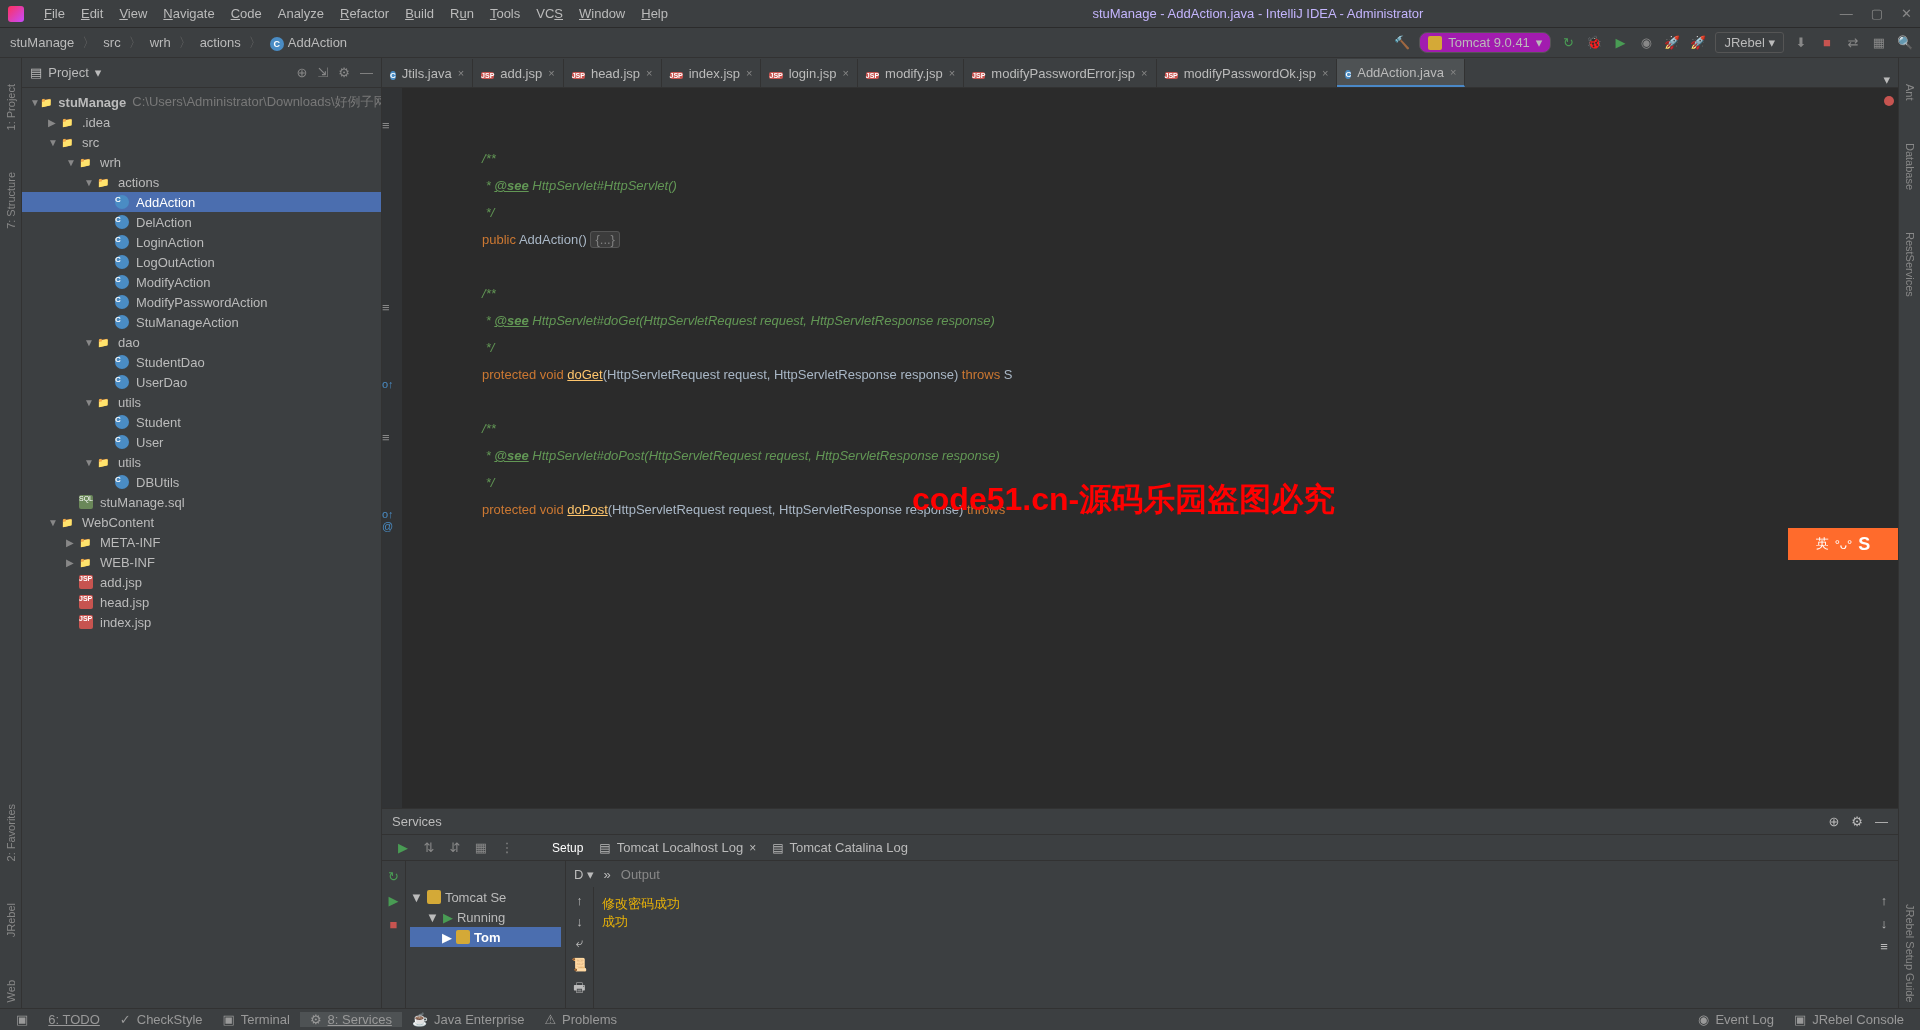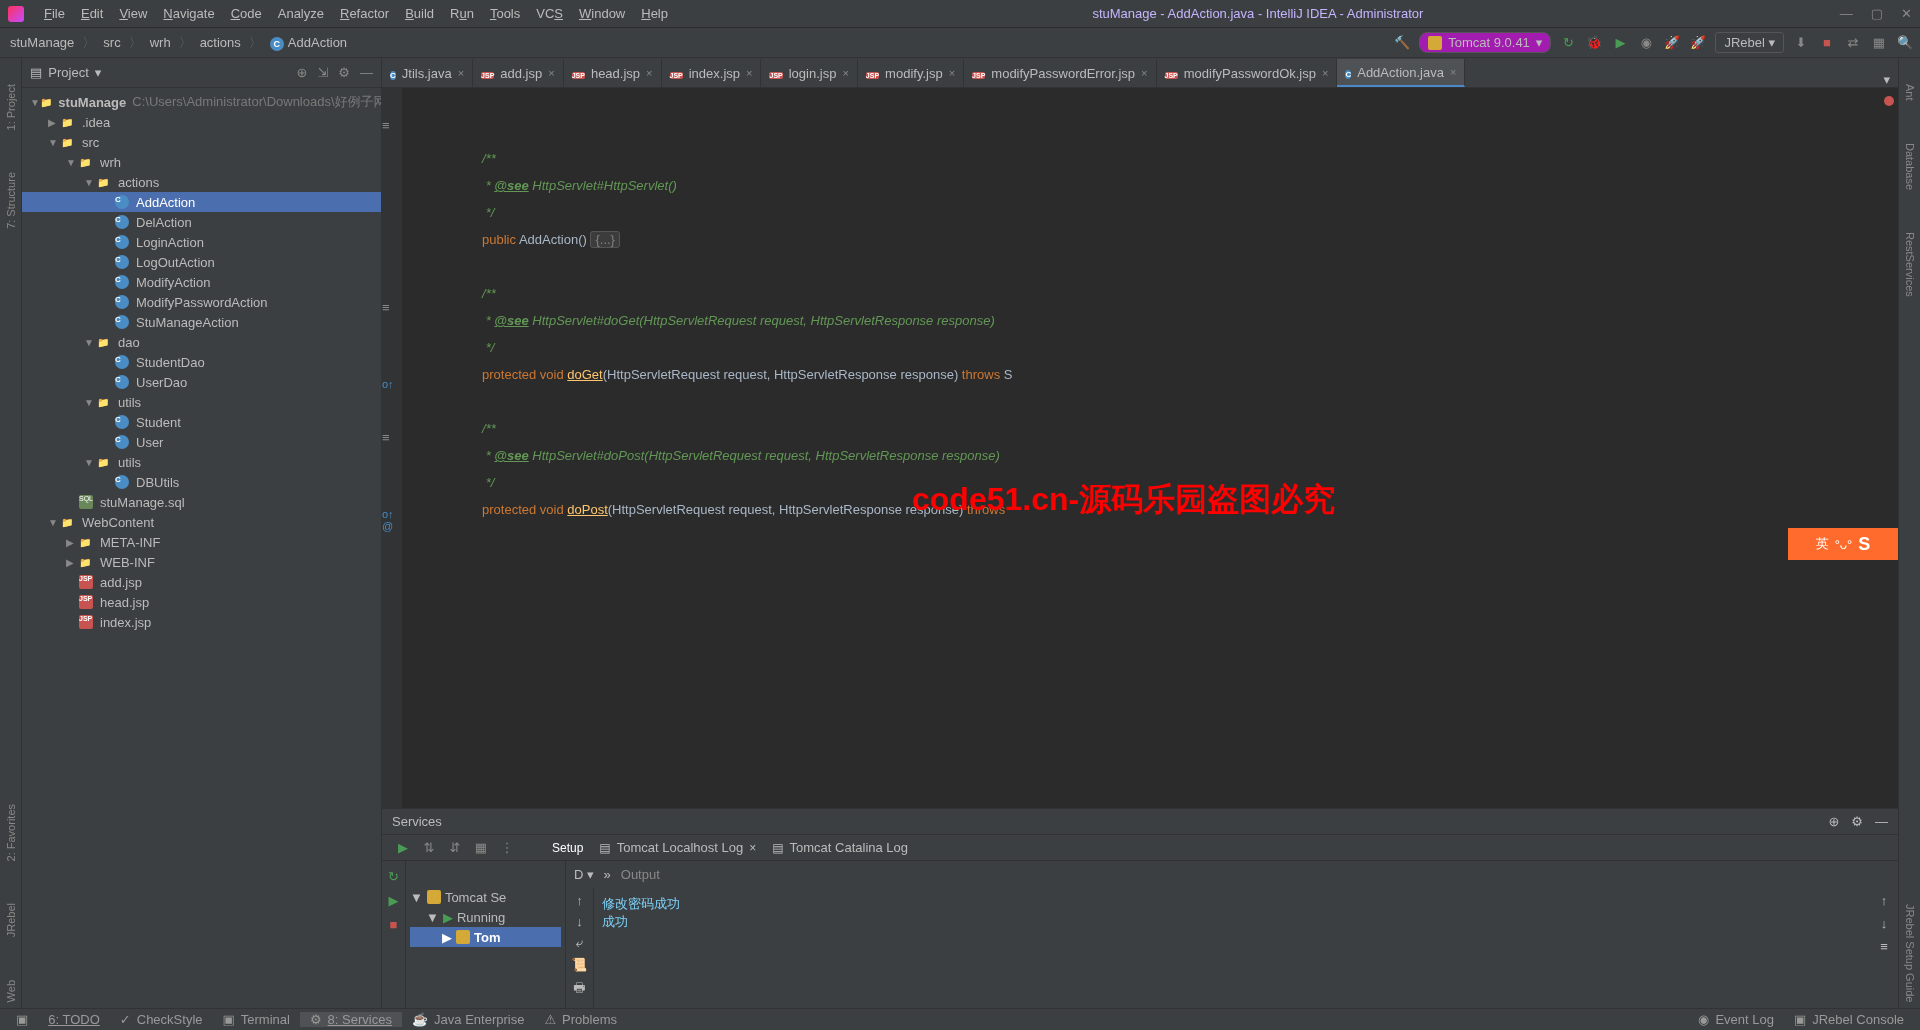--- a/index.html
+++ b/index.html
@@ -65,21 +65,21 @@
 .svc-tree{width:160px;border-right:1px solid #323232;padding:26px 4px 4px}
 .svc-tree-row{display:flex;align-items:center;height:20px;font-size:12px;gap:4px}
 .svc-tree-row.sel{background:#4b6eaf;color:#fff}
 .svc-tabs{height:26px;display:flex;align-items:center;gap:16px;padding:0 12px;border-bottom:1px solid #323232}
 .svc-tab{color:#bbb;font-size:12px;cursor:pointer;display:flex;align-items:center;gap:6px}
 .svc-tab.active{color:#fff}
 .svc-output-wrap{flex:1;display:flex;flex-direction:column}
 .svc-subtabs{display:flex;align-items:center;padding:4px 8px;gap:10px;height:26px}
 .svc-output{flex:1;display:flex}
 .svc-out-toolbar{width:28px;display:flex;flex-direction:column;align-items:center;gap:6px;padding:6px 0;border-right:1px solid #323232}
-.svc-out-text{flex:1;padding:8px;font-family:Consolas,monospace;font-size:14px;color:#7dd3fc}
+.svc-out-text{flex:1;padding:8px;font-family:Consolas,monospace;font-size:14px;color:#eab308}
 .statusbar{height:22px;background:#3c3f41;border-top:1px solid #323232;display:flex;align-items:center;padding:0 6px;font-size:11px}
 .status-item{padding:0 10px;display:flex;align-items:center;gap:6px;color:#999}
 .status-right{margin-left:auto;display:flex}
 .override-icon{color:#4a8cc4;font-size:11px}
 .error-dot{width:10px;height:10px;background:#c75450;border-radius:50%;position:absolute;right:4px;top:8px}
 .center-wrap{flex:1;display:flex;flex-direction:column;min-width:0}
 </style>
 </head>
 <body>
 

